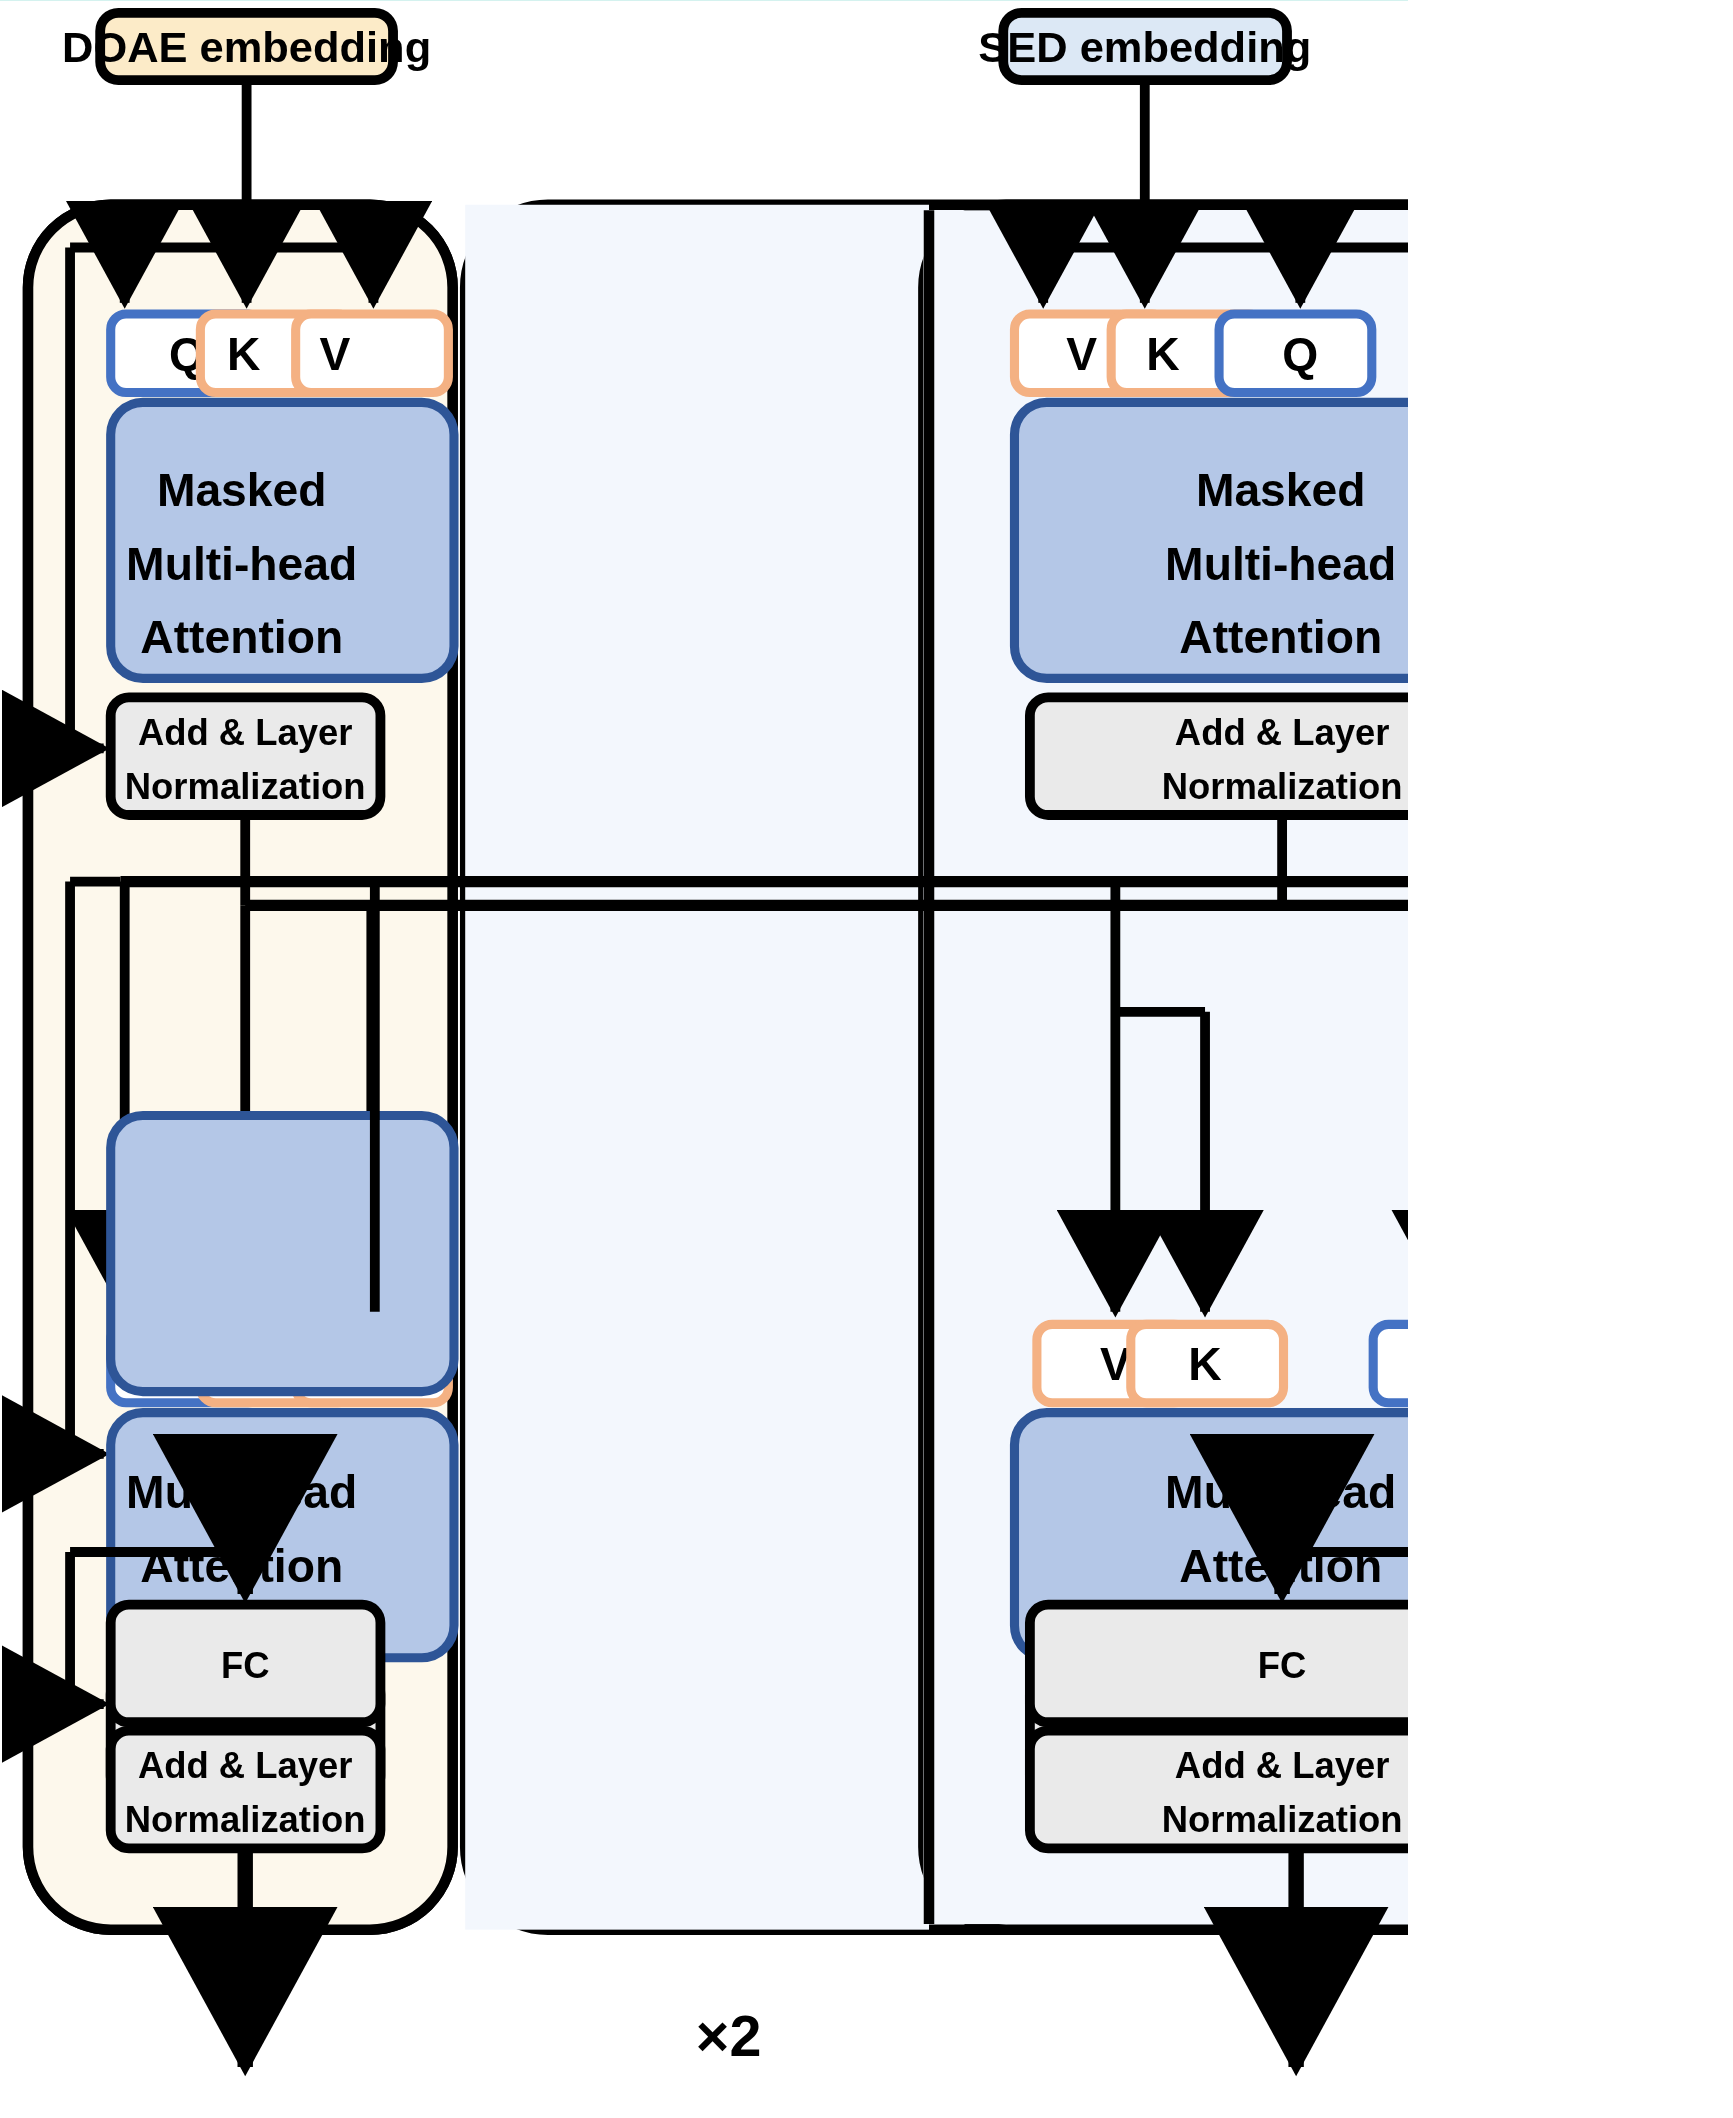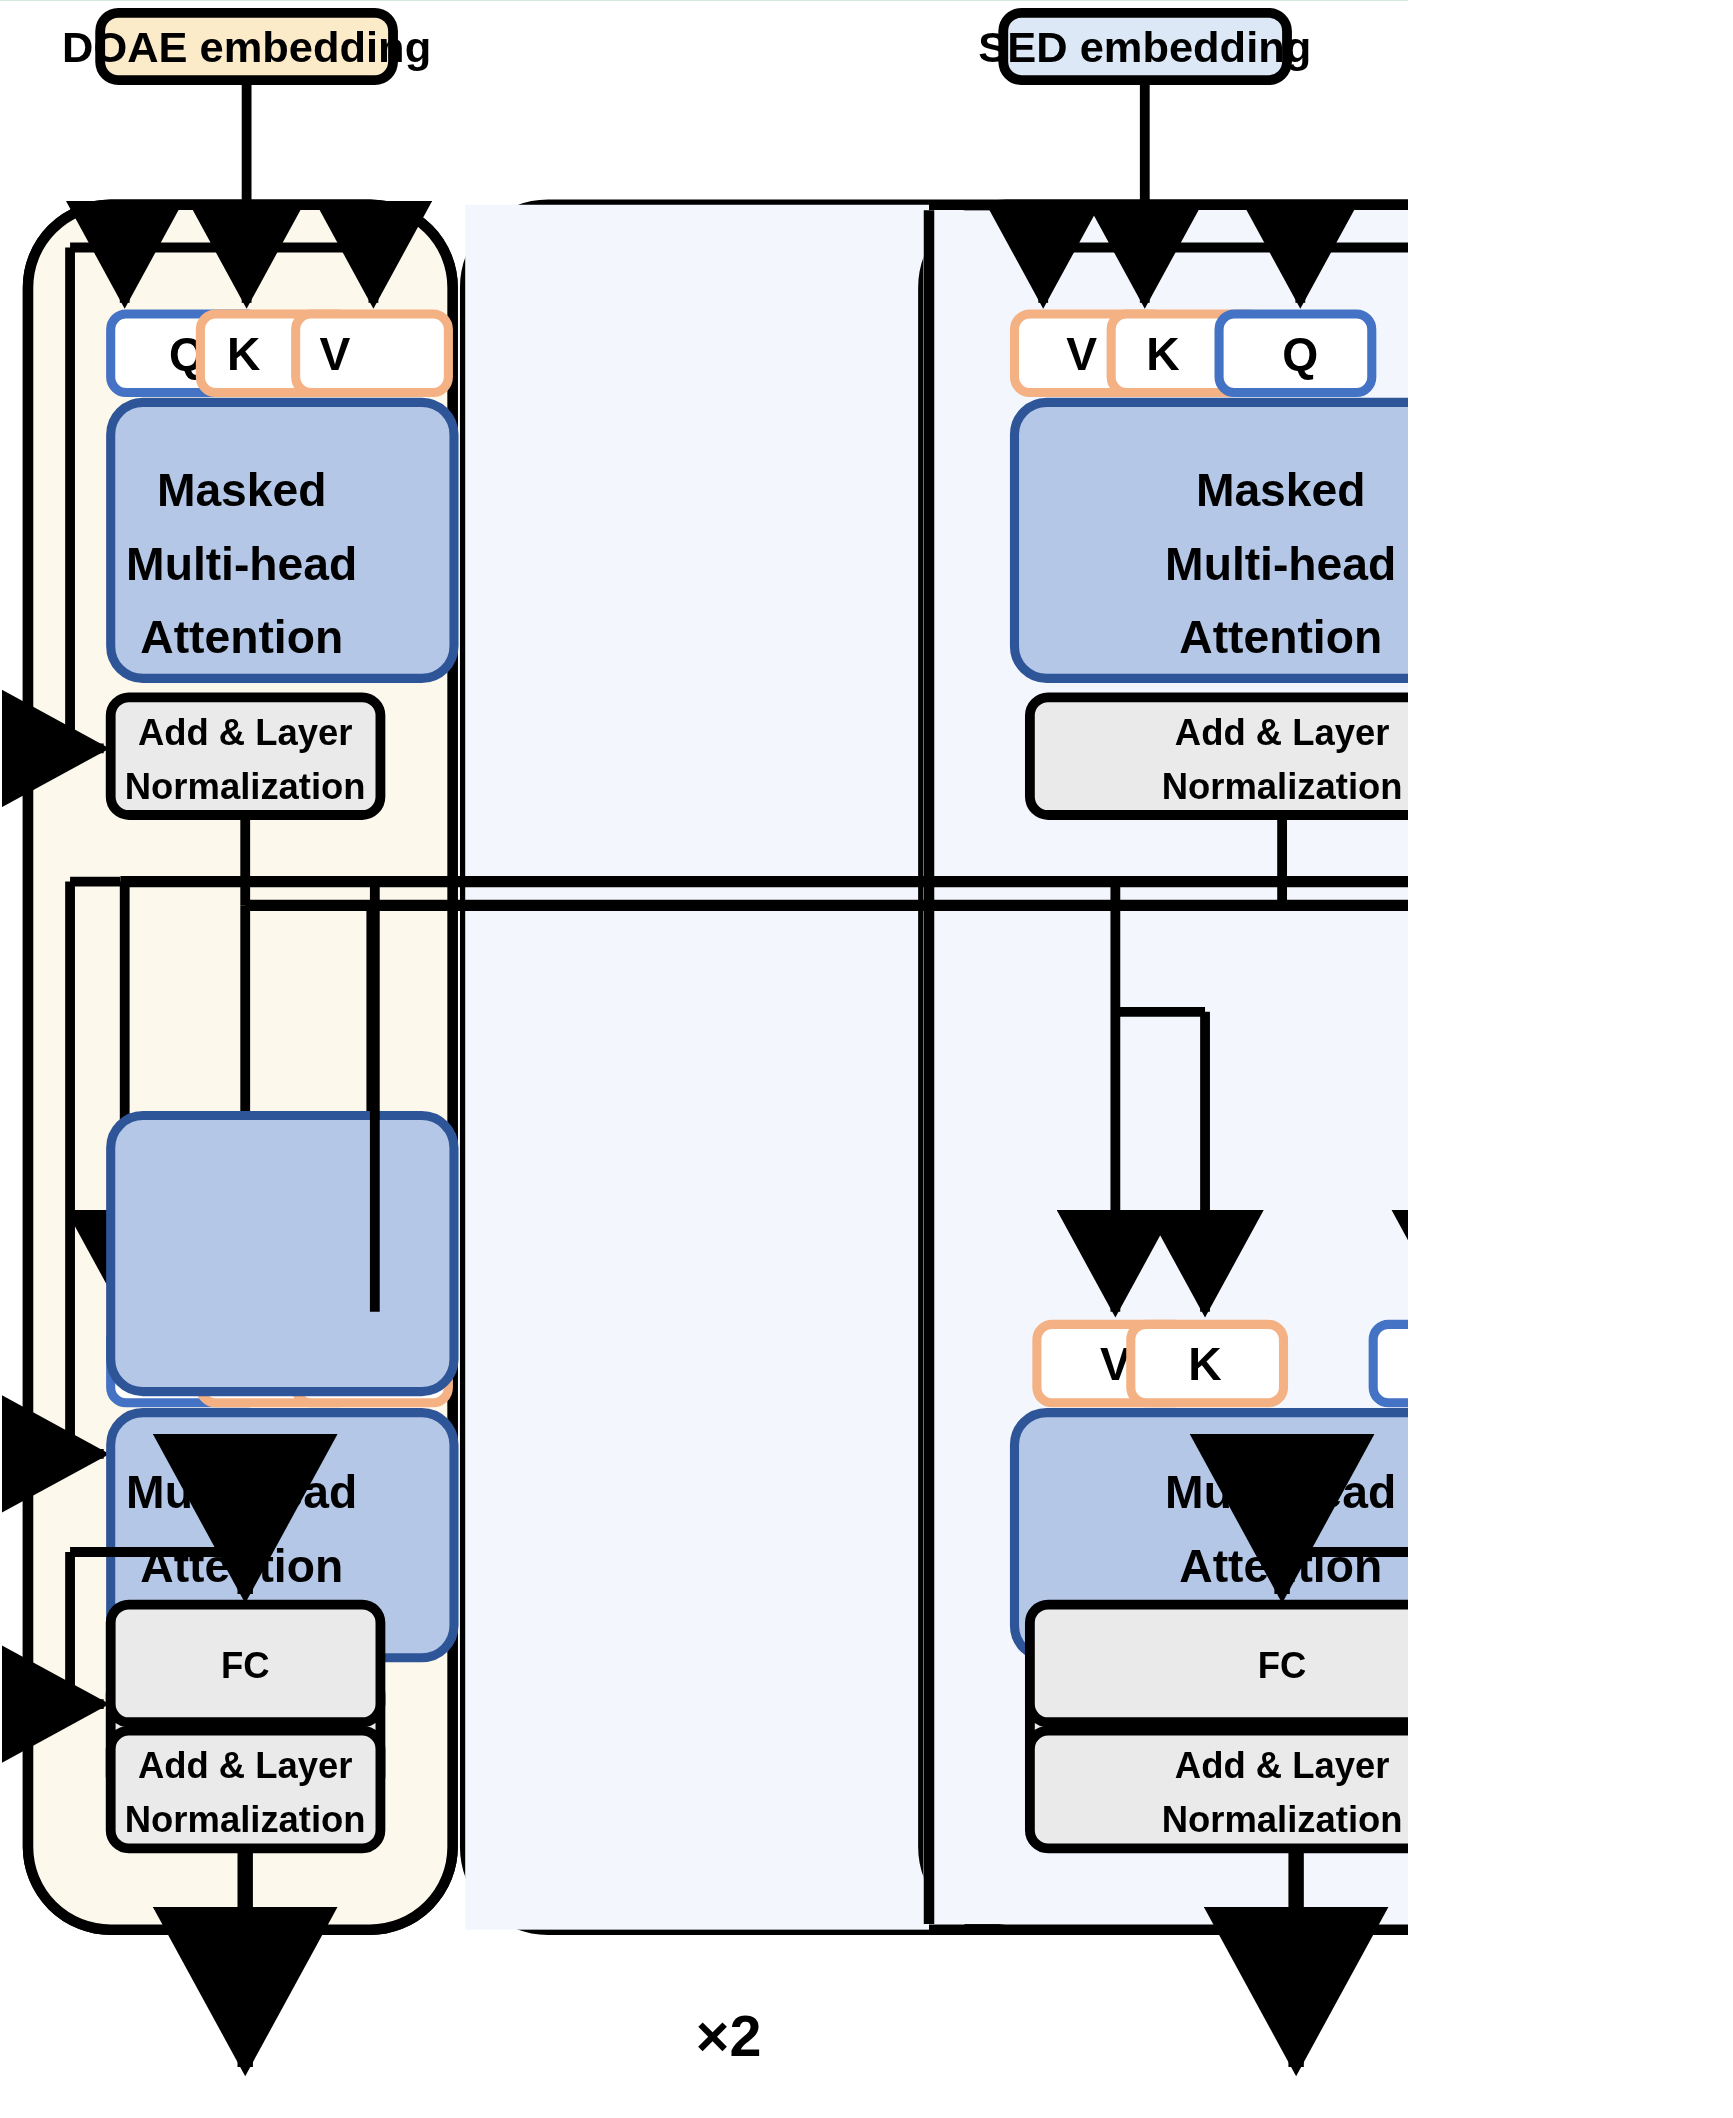--- a/index.html
+++ b/index.html
@@ -1,18 +1,18 @@
 <!DOCTYPE html>
 <html style="font-size:11.2px"><head>
 <meta charset="utf-8">
 <title>Dual Transformer Decoder Diagram</title>
 <style>
   html,body{margin:0;padding:0;background:#ffffff;}
   body{font-family:"Liberation Sans",sans-serif;}
-  #root{position:relative;width:1408px;height:2119px;background:#15803d;overflow:hidden;}
+  #root{position:relative;width:1408px;height:2119px;background:#14b8a6;overflow:hidden;}
   svg{display:block;}
   .boxtext{font-family:"Liberation Sans",sans-serif;font-weight:bold;fill:#000;text-anchor:middle;}
   .t-embed{font-size:62px;}
   .t-qkv{font-size:66px;}
   .t-attn{font-size:66px;}
   .t-norm{font-size:52px;}
   .t-fc{font-size:52px;}
   .t-rep{font-size:82px;}
 </style>
 </head>

